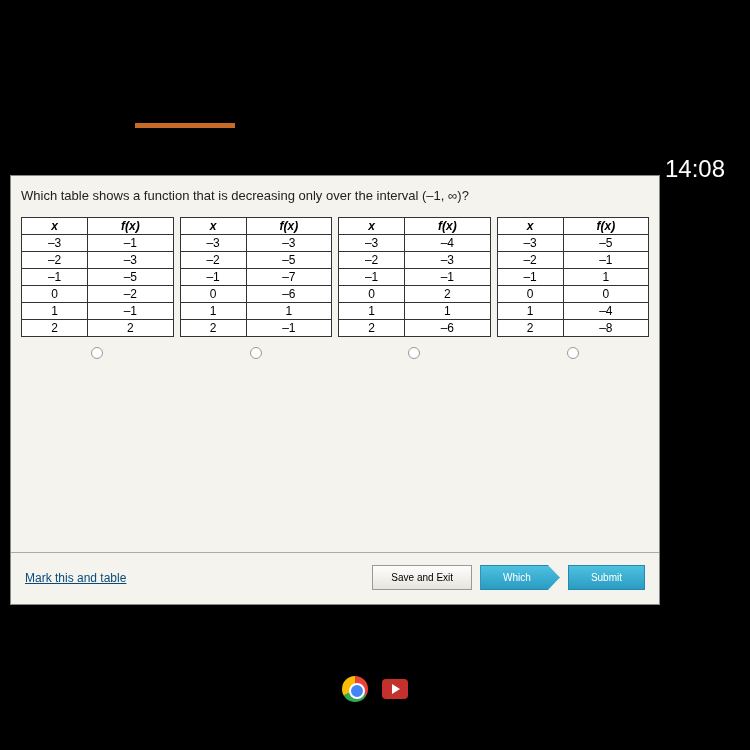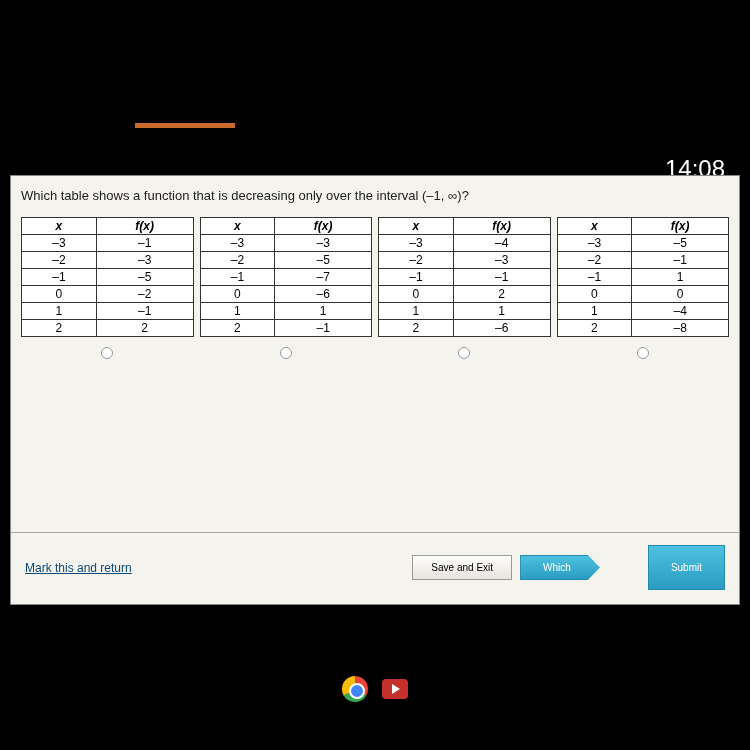--- a/index.html
+++ b/index.html
@@ -15,21 +15,21 @@
   position: absolute;
   top: 155px;
   right: 25px;
   color: #fff;
   font-size: 24px;
 }
 .screen {
   position: absolute;
   top: 175px;
   left: 10px;
-  width: 730px;
+  width: 650px;
   height: 430px;
   background: #f5f3ed;
   border: 1px solid #888;
   padding: 12px 10px;
   display: flex;
   flex-direction: column;
 }
 .question {
   font-size: 13px;
   color: #222;
@@ -102,22 +102,21 @@
   color: #fff;
   border: 1px solid #2389ad;
   padding: 6px 28px 6px 22px;
   position: relative;
   clip-path: polygon(0 0, 85% 0, 100% 50%, 85% 100%, 0 100%);
 }
 .btn-submit {
   background: linear-gradient(#4ec1e0, #2a9cc2);
   color: #fff;
   border: 1px solid #2389ad;
-  padding: 16px 22px;
-  margin-left: 40px;
+  padding: 6px 22px;
 }
 .taskbar {
   position: absolute;
   bottom: 35px;
   left: 0;
   right: 0;
   height: 52px;
   display: flex;
   justify-content: center;
   align-items: center;
@@ -313,21 +312,21 @@
               <td>2</td>
               <td>–8</td>
             </tr>
       </tbody>
         </table>
       <div class="radio"></div>
     </div>
   </div>
 
   <div class="footer">
-    <a class="mark-link">Mark this and return</a>
+    <a class="mark-link">Mark this and table</a>
     <button class="btn">Save and Exit</button>
     <button class="btn btn-next">Which</button>
     <button class="btn btn-submit">Submit</button>
   </div>
 </div>
 
 <div class="taskbar">
   <div class="chrome-icon"></div>
   <div class="yt-icon"></div>
 </div>

